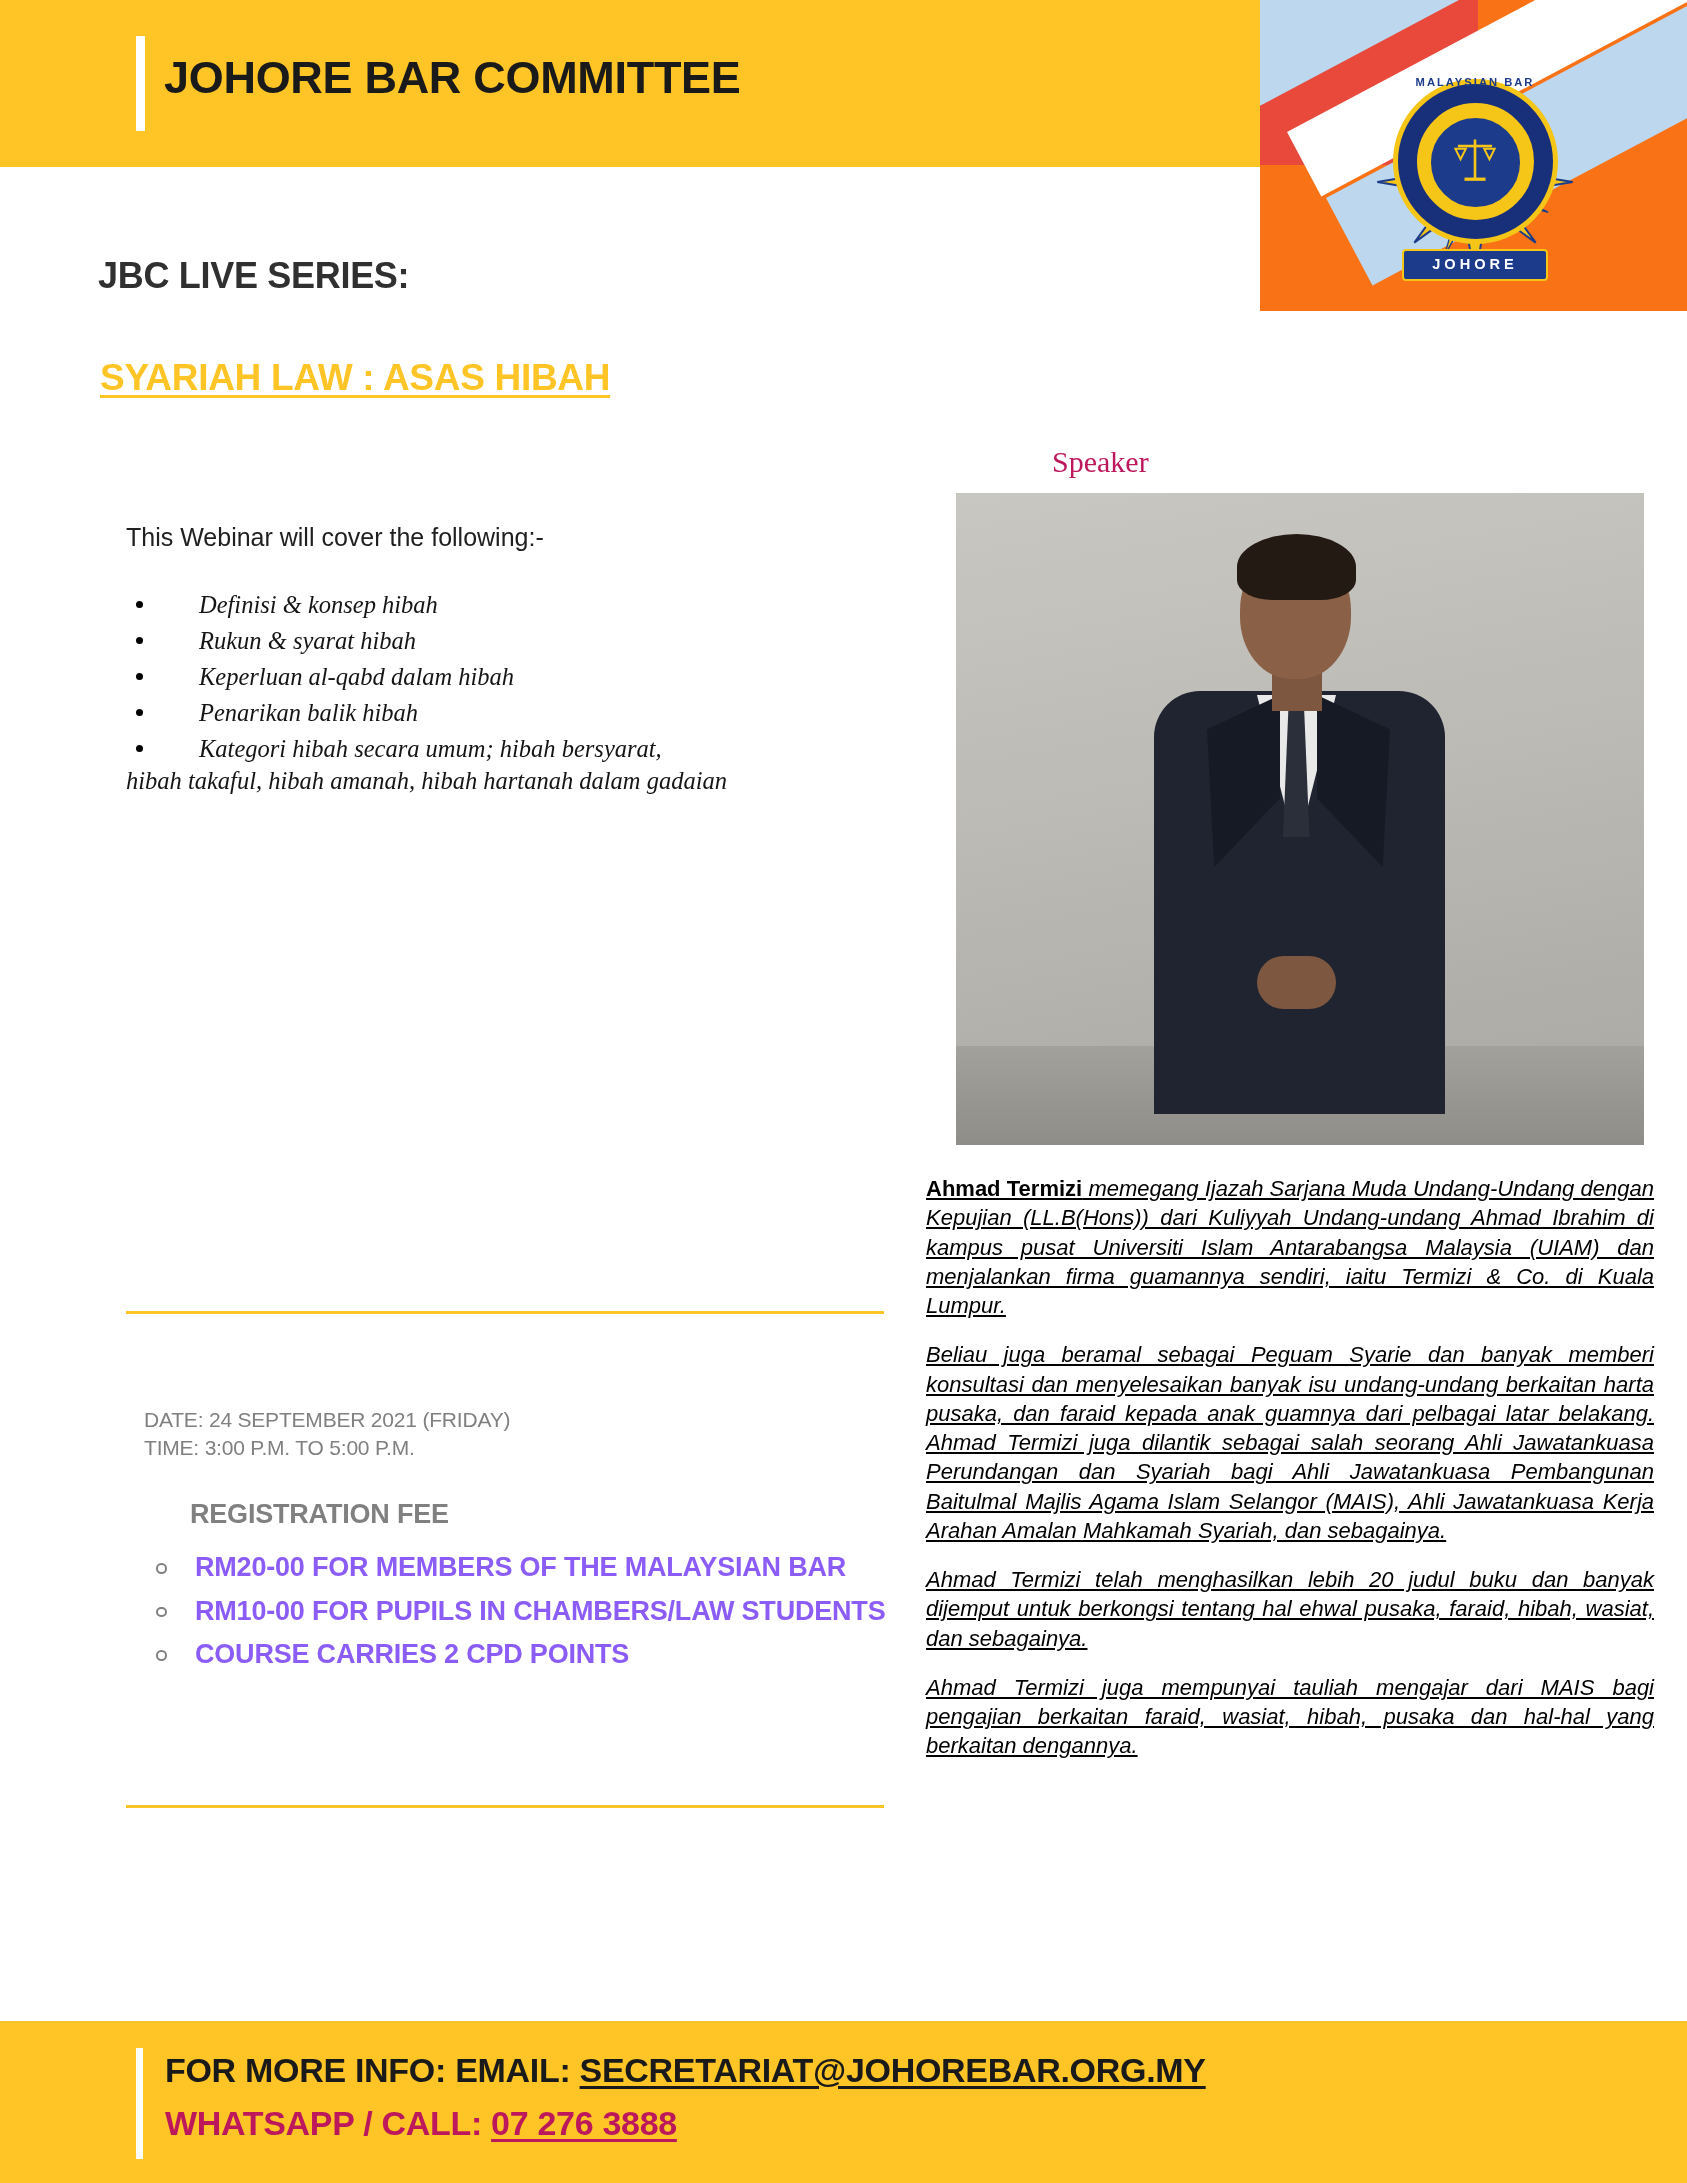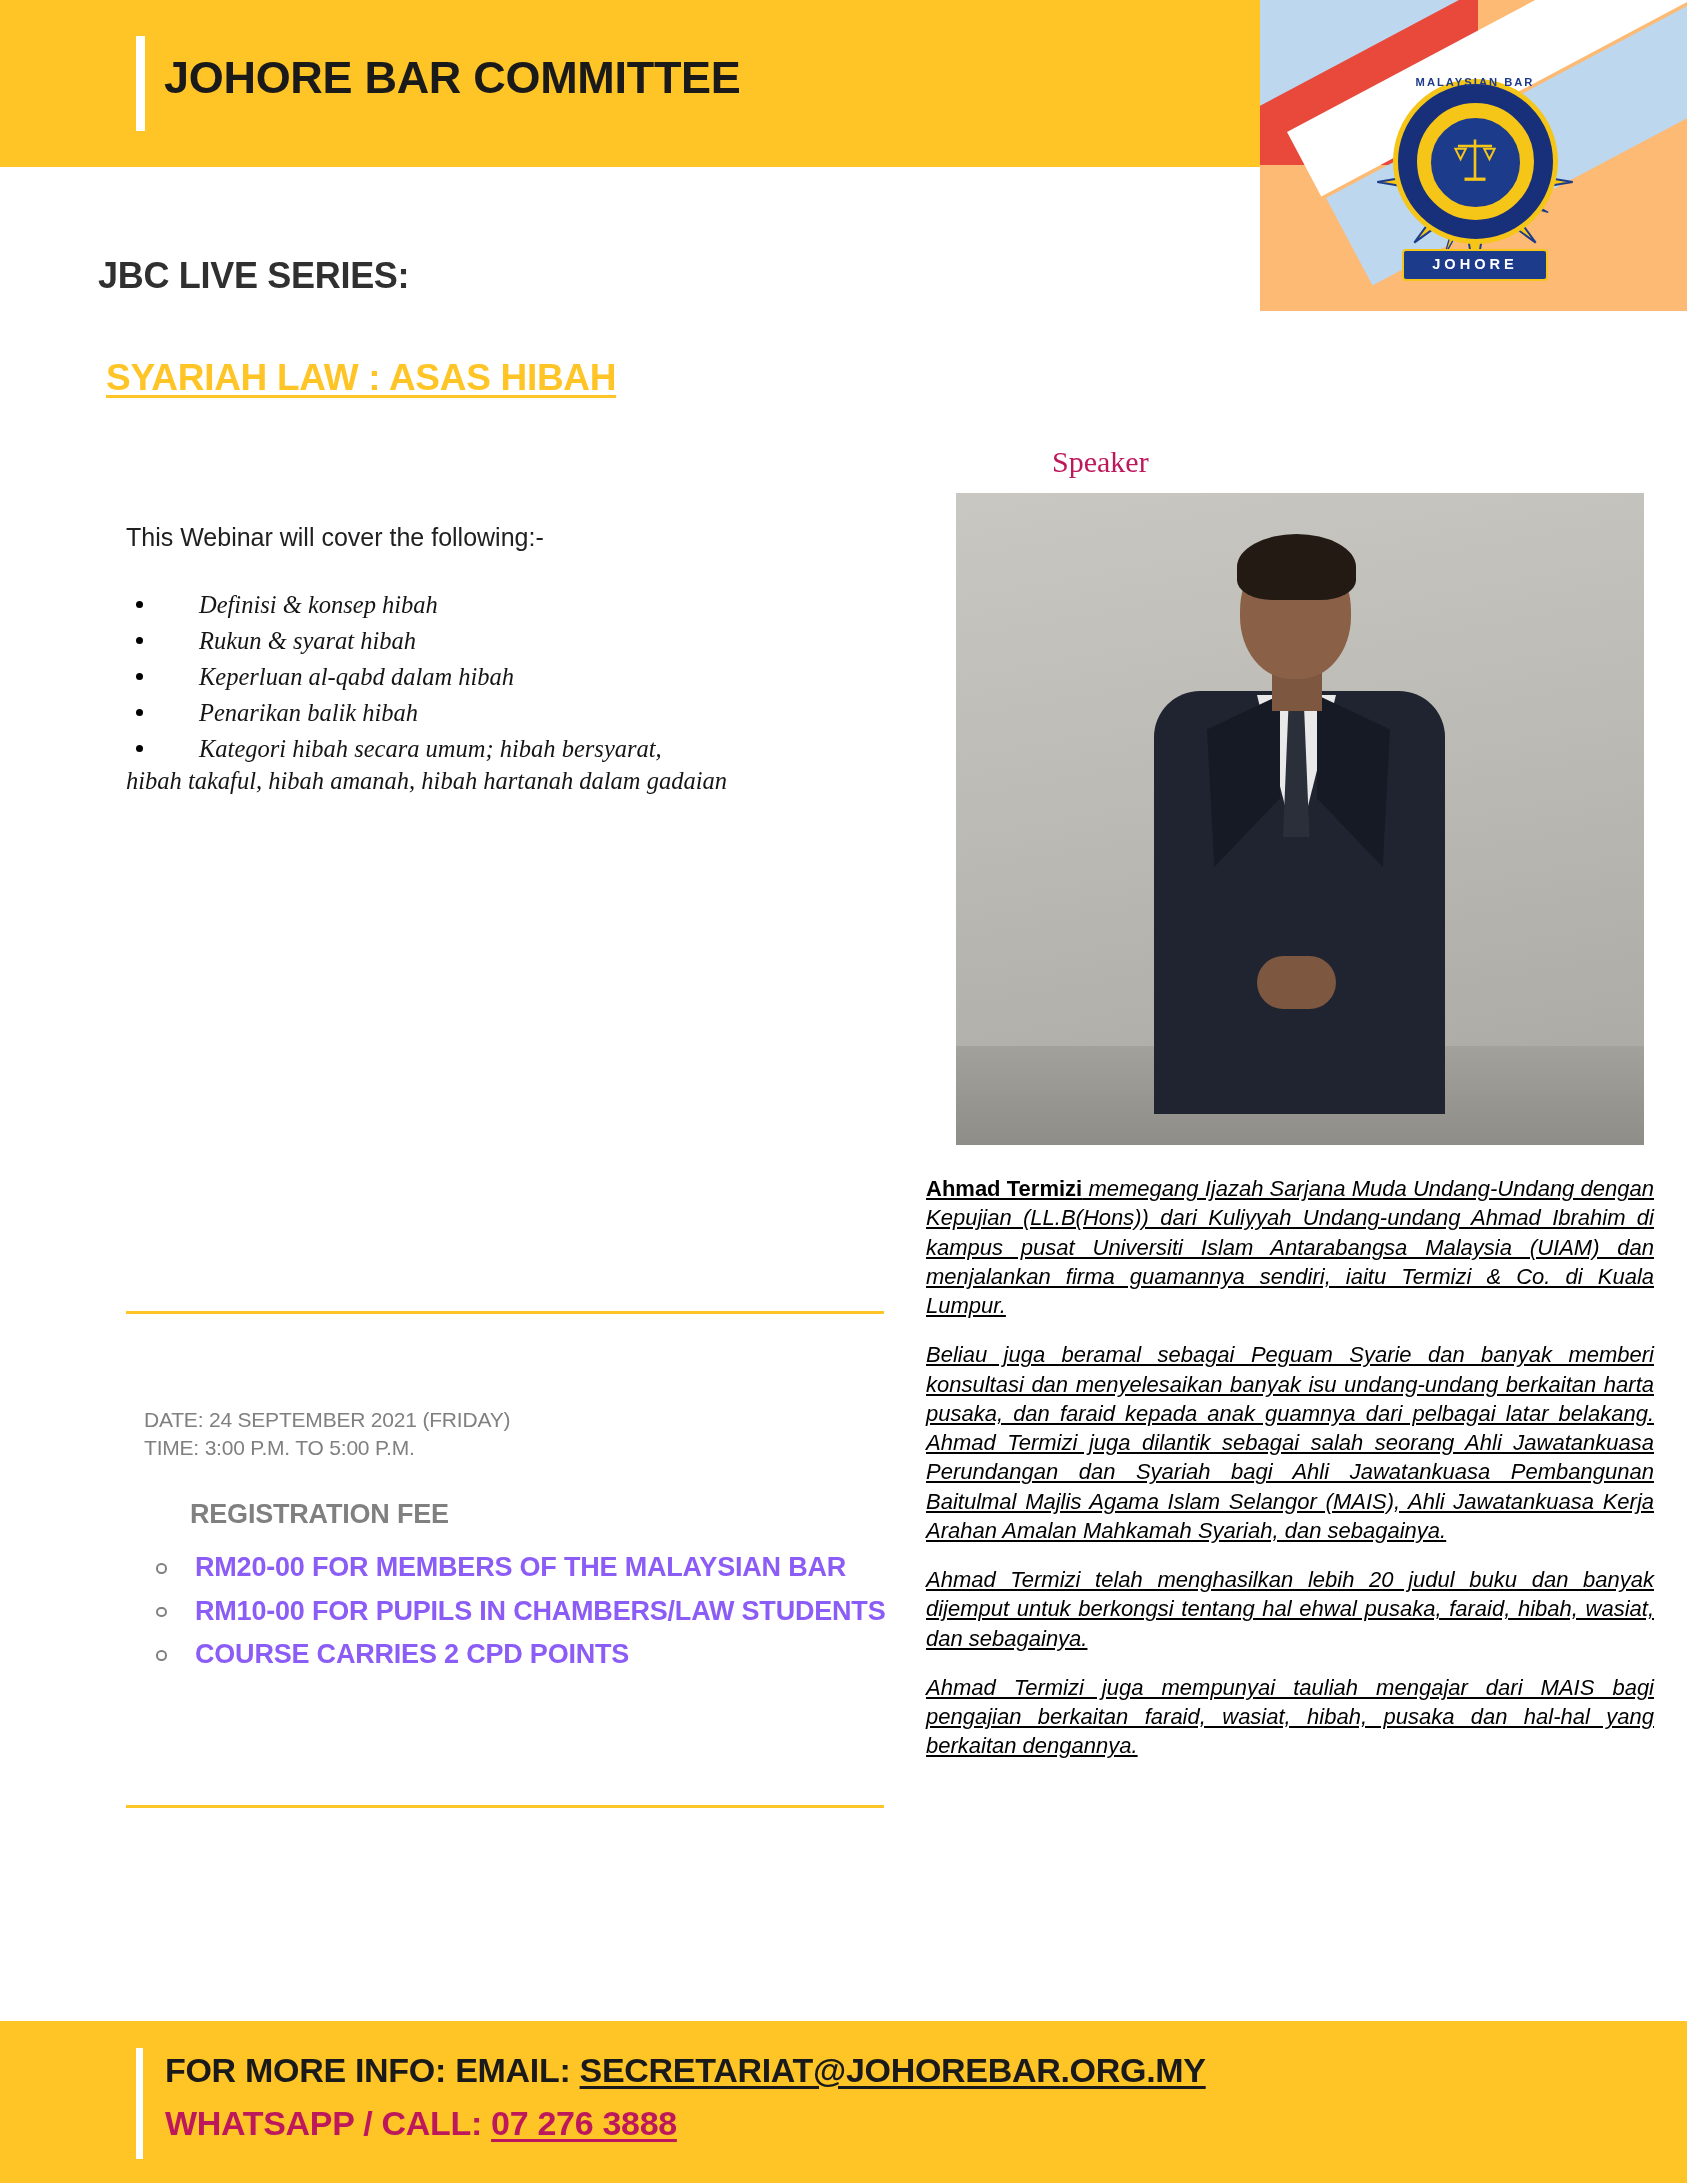--- a/index.html
+++ b/index.html
@@ -41,21 +41,21 @@
     white-space: nowrap;
   }
 
   
   .logo-block {
     position: absolute;
     left: 1260px; top: 0;
     width: 427px;
     height: 344px;
     overflow: hidden;
-    background: #fdba74;
+    background: #f97316;
   }
   .logo-red {
     position: absolute;
     left: 0; top: 0;
     width: 218px; height: 165px;
     background: #E8493A;
   }
   .logo-blue-band {
     position: absolute;
     left: -79px; top: 13.2px;
@@ -161,21 +161,21 @@
   .series-title {
     position: absolute;
     left: 98px; top: 255px;
     font-size: 36px;
     font-weight: bold;
     color: #303030;
     letter-spacing: -0.3px;
   }
   .topic-title {
     position: absolute;
-    left: 106px; top: 357px;
+    left: 100px; top: 357px;
     font-size: 37px;
     font-weight: bold;
     color: #FFC425;
     text-decoration: underline;
     text-underline-offset: 5.3px;
     text-decoration-thickness: 2.6px;
     letter-spacing: -0.3px;
   }
 
   

